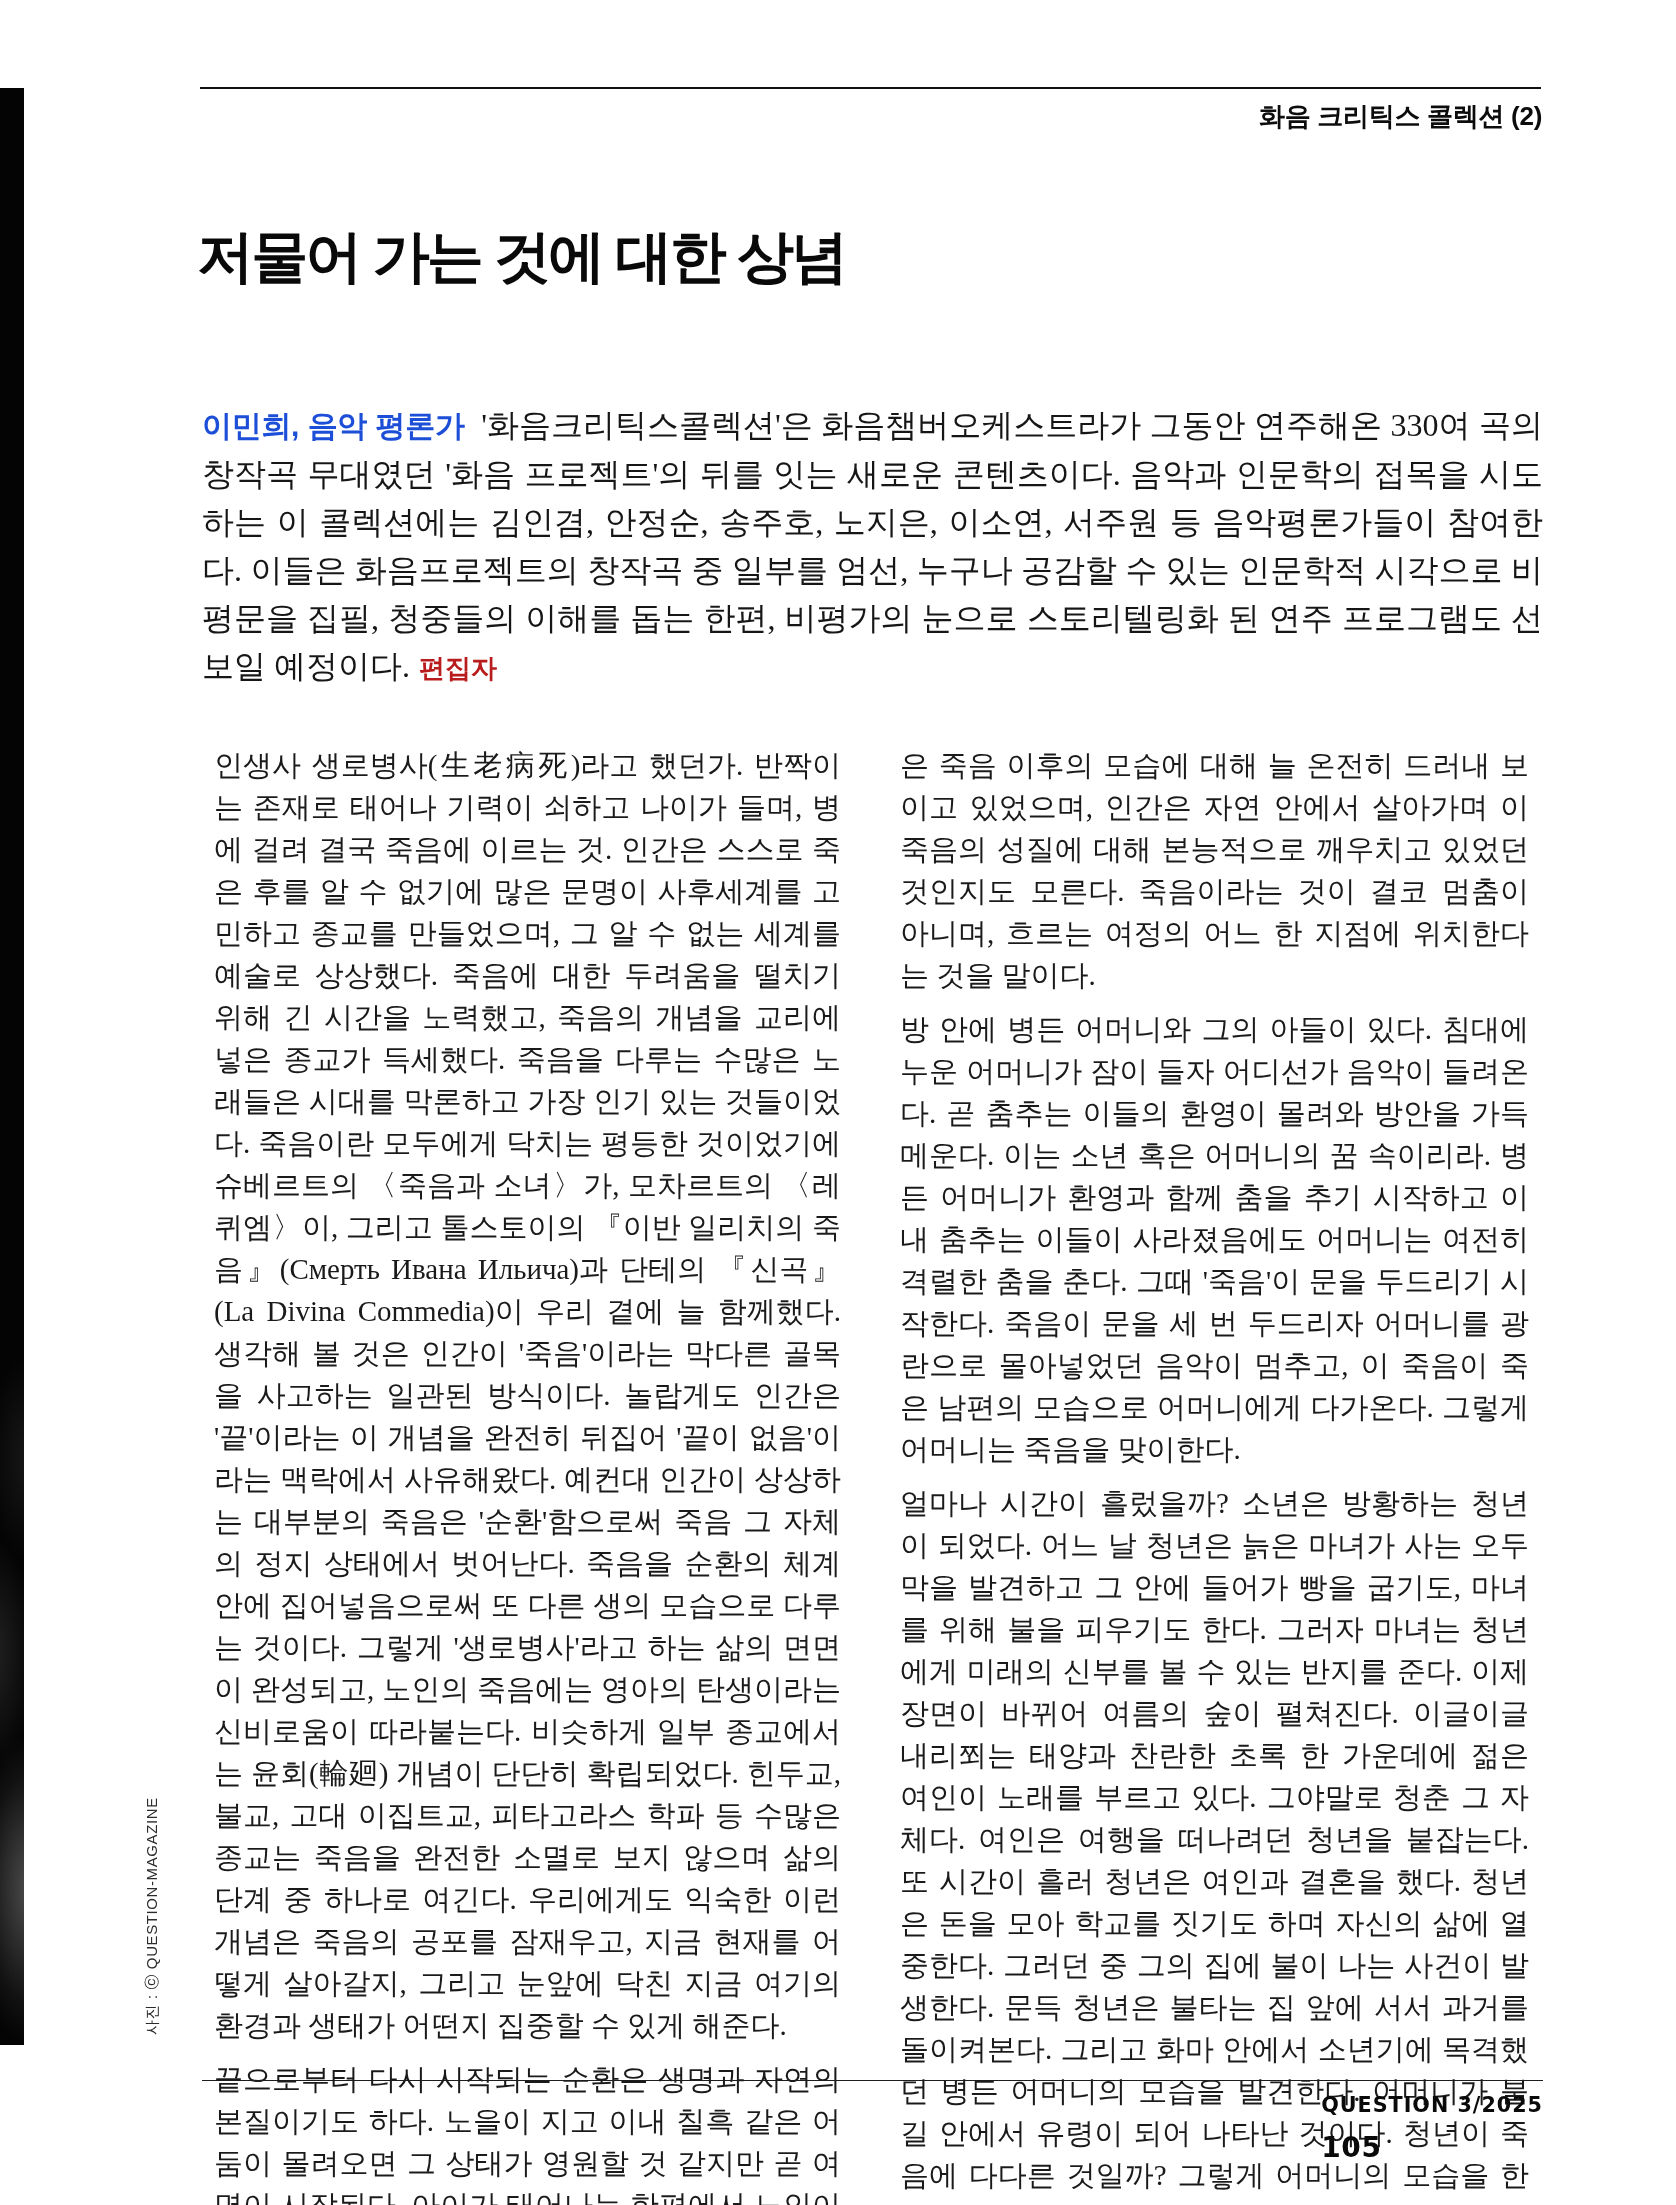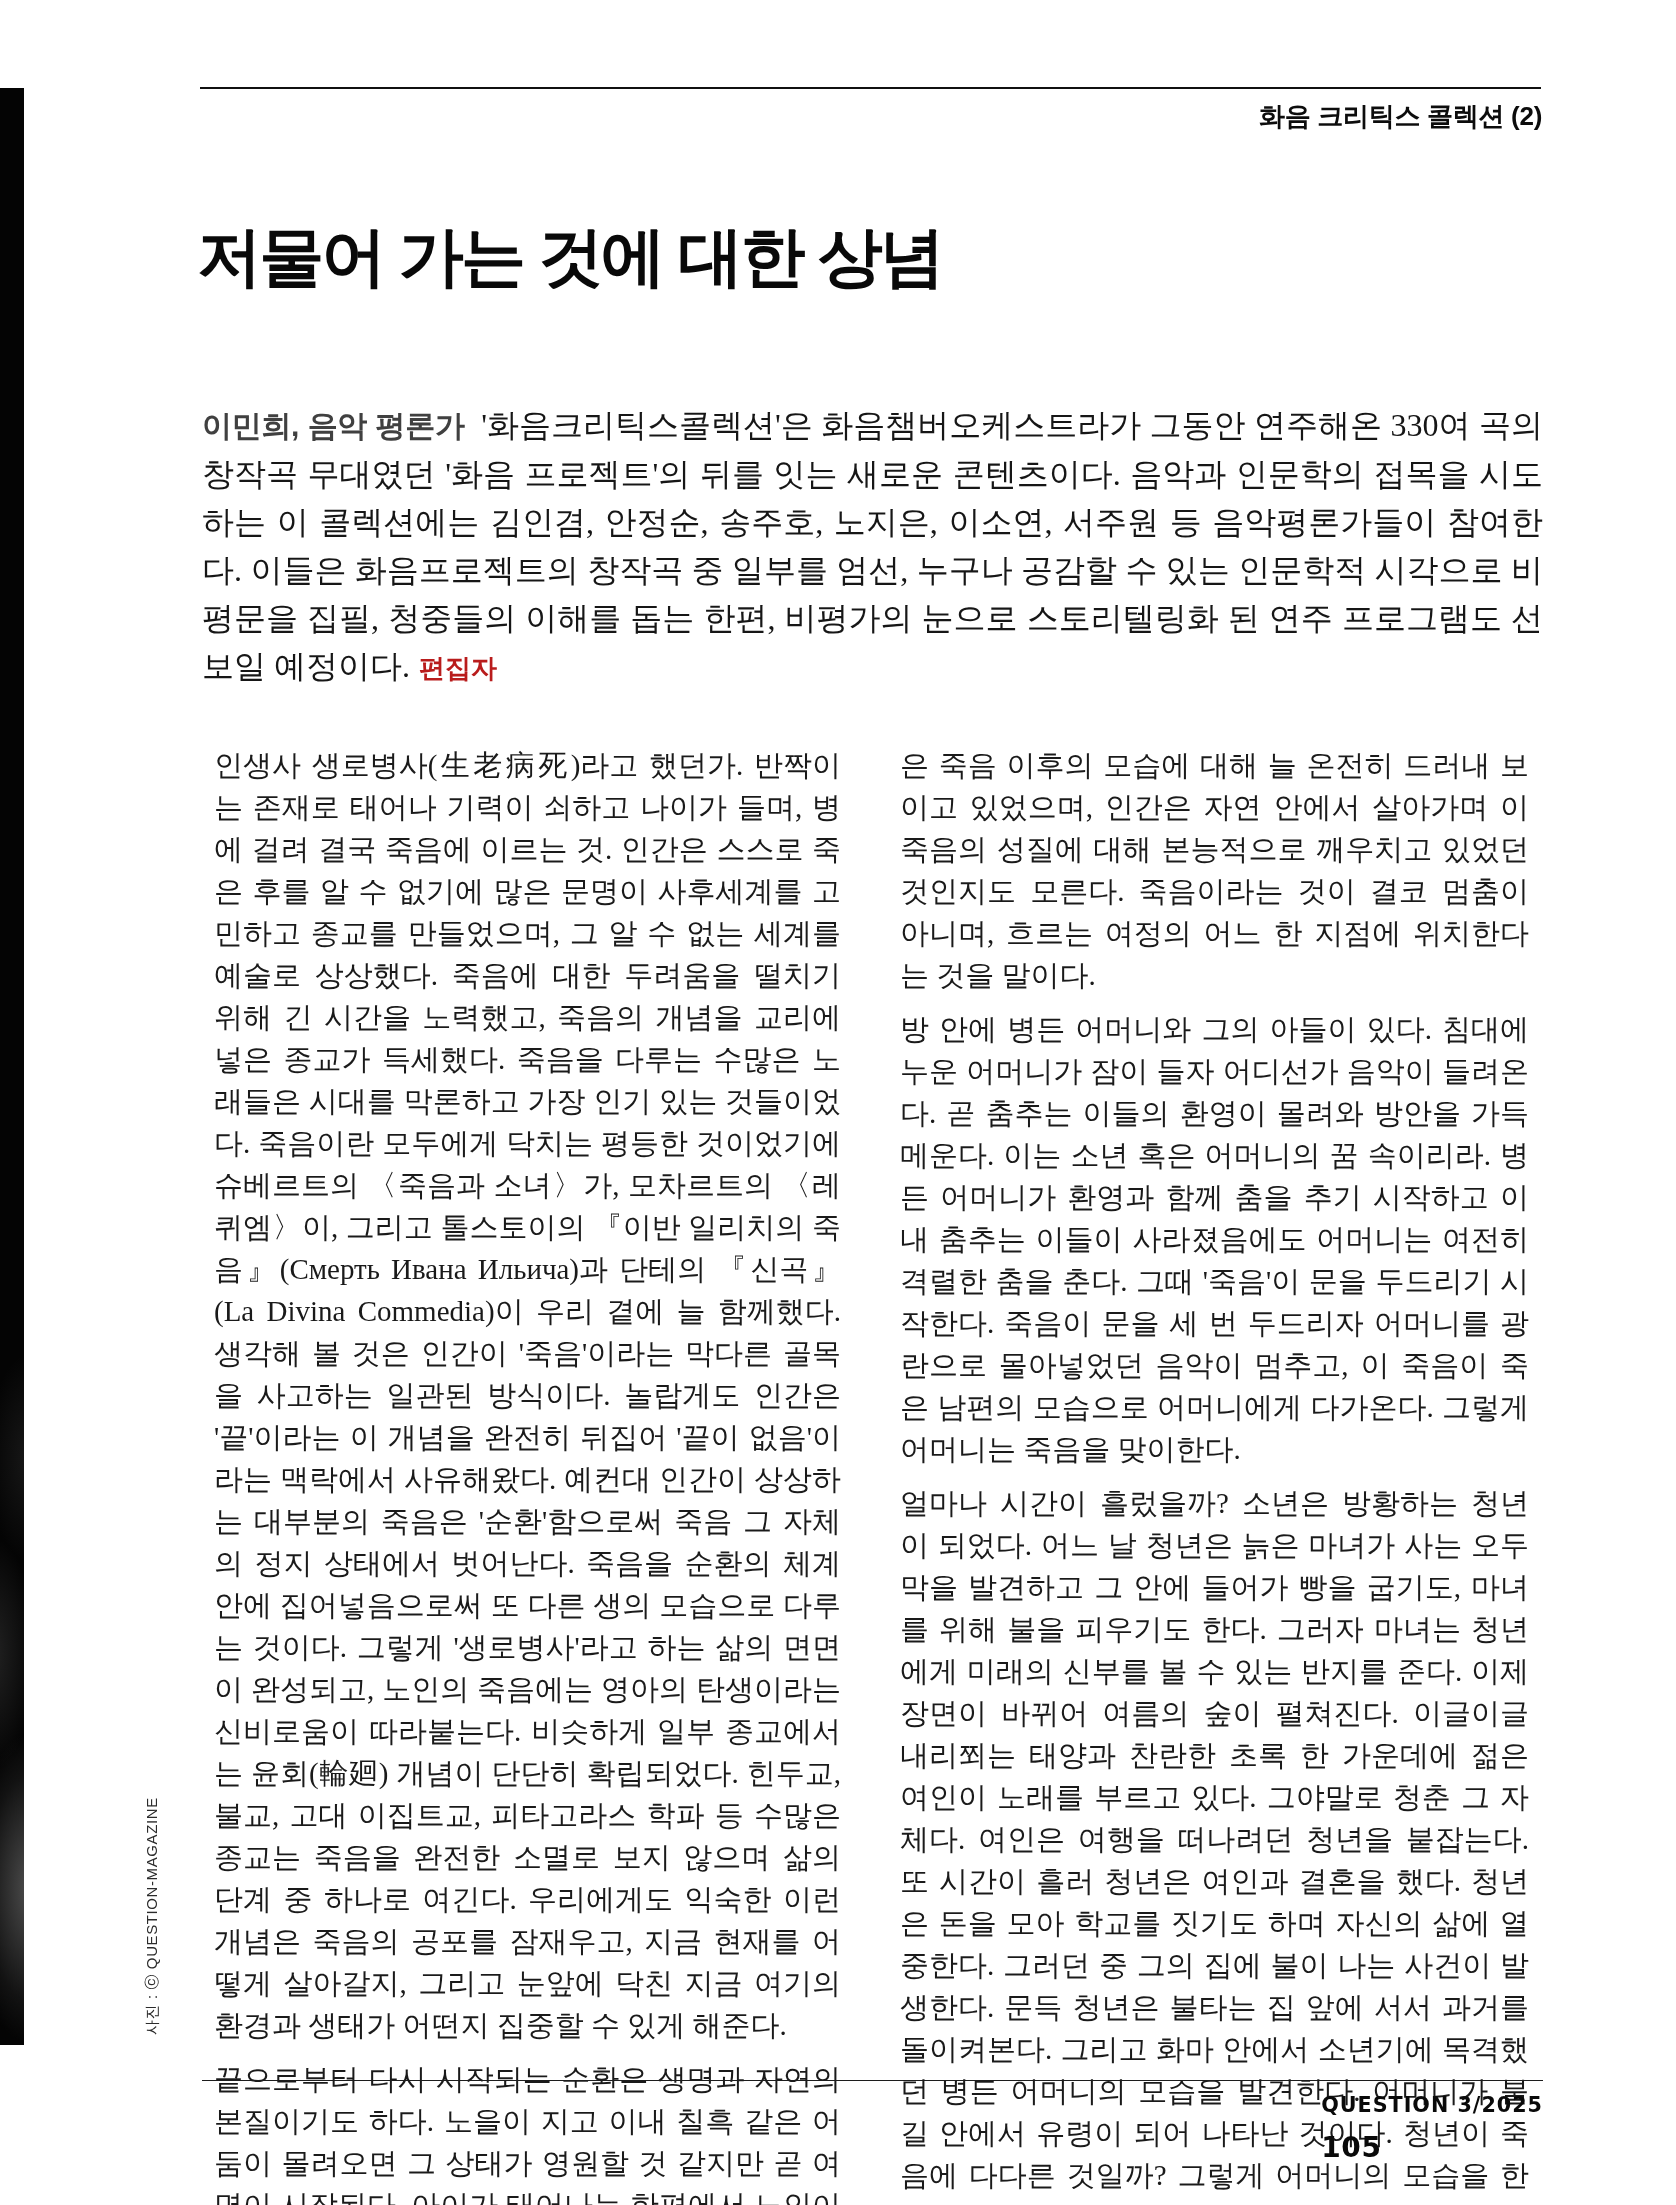--- a/index.html
+++ b/index.html
@@ -34,31 +34,31 @@
   }
   .kicker{
     position:absolute;right:135px;top:99px;
     font-family:"Liberation Sans","DejaVu Sans",sans-serif;
     font-weight:700;font-size:26px;letter-spacing:-0.3px;color:#0c0c0c;
     white-space:nowrap;
   }
   .page-title{
     position:absolute;left:197px;top:205px;margin:0;
     font-family:"Liberation Sans","DejaVu Sans",sans-serif;
-    font-weight:800;font-size:65px;line-height:103px;letter-spacing:-2.8px;color:#090909;
+    font-weight:800;font-size:57px;line-height:103px;letter-spacing:-2.8px;color:#090909;
     white-space:nowrap;
   }
   
   .intro{
     position:absolute;left:202px;top:401px;width:1341px;margin:0;
     font-size:32px;line-height:48px;text-align:justify;color:#161616;
   }
   .intro .byline{
     font-family:"Liberation Sans","DejaVu Sans",sans-serif;
-    font-weight:700;font-size:30px;letter-spacing:-0.3px;color:#404040;
+    font-weight:700;font-size:30px;letter-spacing:-0.3px;color:#1d4ed8;
     margin-right:.55em;
   }
   .intro .signoff{
     font-family:"Liberation Sans","DejaVu Sans",sans-serif;
     font-weight:700;font-size:26px;color:#b91c1c;
     margin-left:.35em;
   }
   
   .col{position:absolute;top:732px;}
   .col-left{left:202px;width:651px;}

